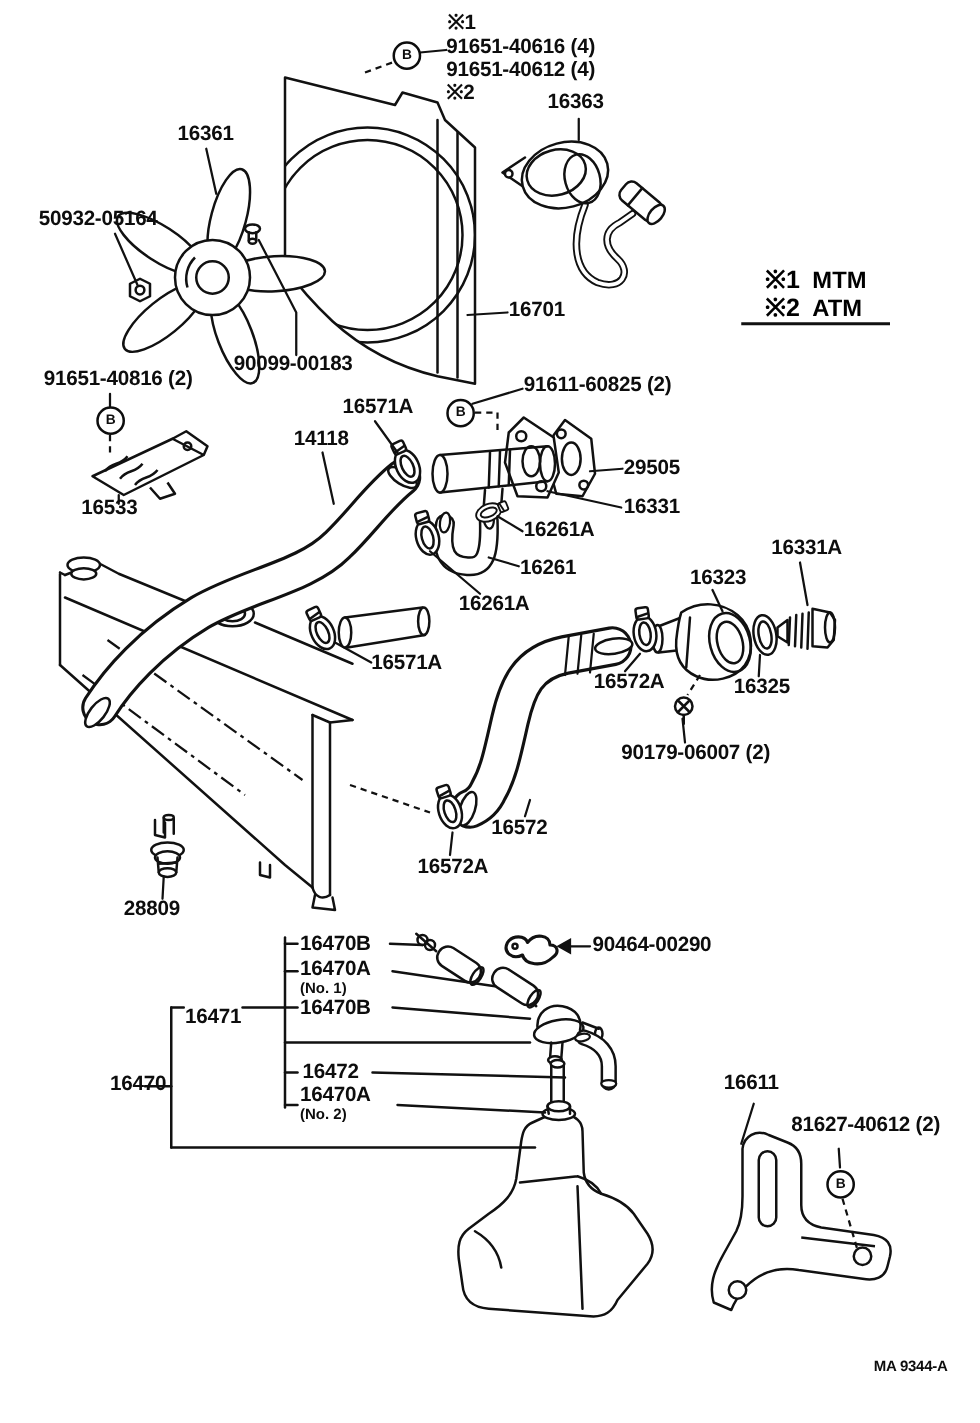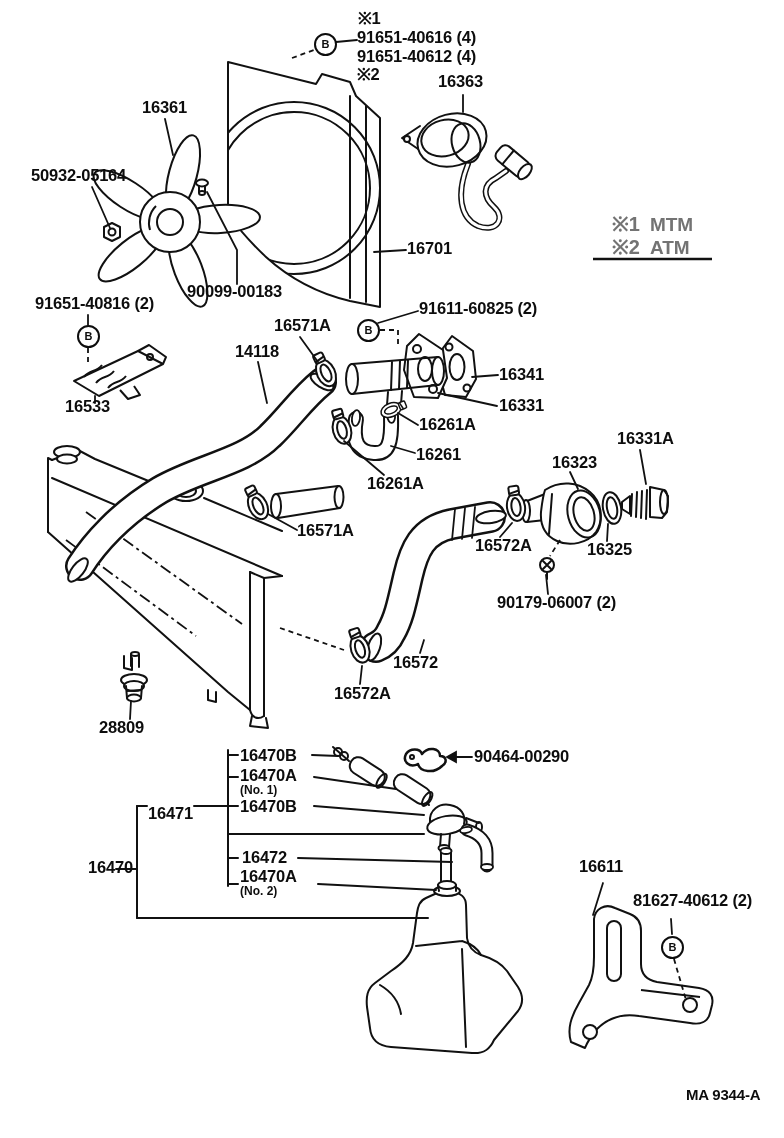--- a/index.html
+++ b/index.html
@@ -2,24 +2,24 @@
 <html><head>
 <meta charset="utf-8">
 <style>
   html,body{margin:0;padding:0;background:#fff;}
   #stage{position:relative;width:784px;height:1138px;background:#ffffff;overflow:hidden;
          font-family:"Liberation Sans",sans-serif;}
   #art{position:absolute;left:0;top:0;}
   .lbl{position:absolute;font:700 16.5px/1.05 "Liberation Sans",sans-serif;color:#0d0d0d;
        letter-spacing:-0.2px;white-space:nowrap;}
   .lbl.sm{font-size:12px;letter-spacing:0;}
-  .lbl.code{font-size:15px;}
+  .lbl.code{font-size:12px;margin-left:13px;}
   .bsym{position:absolute;width:19px;height:19px;border:2.5px solid #0d0d0d;border-radius:50%;
         font:700 11px/19px "Liberation Sans",sans-serif;text-align:center;color:#0d0d0d;background:#fff;}
-  .legend{position:absolute;left:612px;top:213px;color:#737373;}
+  .legend{position:absolute;left:612px;top:213px;color:#000000;}
   .legend .row{font:700 20px/22px "Liberation Sans",sans-serif;white-space:nowrap;}
   .legend .val{margin-left:10px;font-size:19px;}
 </style>
 </head>
 <body>
 
 <div id="stage">
 
 <svg id="art" width="784" height="1138" viewBox="0 0 784 1138">
   <defs>
@@ -315,21 +315,21 @@
 <div class="lbl" style="left:438px;top:73px">16363</div>
 <div class="lbl" style="left:142px;top:99px">16361</div>
 <div class="lbl" style="left:31px;top:167px">50932-05164</div>
 <div class="lbl" style="left:187px;top:283px">90099-00183</div>
 <div class="lbl" style="left:35px;top:295px">91651-40816 (2)</div>
 <div class="lbl" style="left:65px;top:398px">16533</div>
 <div class="lbl" style="left:407px;top:240px">16701</div>
 <div class="lbl" style="left:419px;top:300px">91611-60825 (2)</div>
 <div class="lbl" style="left:274px;top:317px">16571A</div>
 <div class="lbl" style="left:235px;top:343px">14118</div>
-<div class="lbl" style="left:499px;top:366px">16341</div>
+<div class="lbl" style="left:499px;top:366px">29505</div>
 <div class="lbl" style="left:499px;top:397px">16331</div>
 <div class="lbl" style="left:419px;top:416px">16261A</div>
 <div class="lbl" style="left:416px;top:446px">16261</div>
 <div class="lbl" style="left:367px;top:475px">16261A</div>
 <div class="lbl" style="left:617px;top:430px">16331A</div>
 <div class="lbl" style="left:552px;top:454px">16323</div>
 <div class="lbl" style="left:475px;top:537px">16572A</div>
 <div class="lbl" style="left:587px;top:541px">16325</div>
 <div class="lbl" style="left:497px;top:594px">90179-06007 (2)</div>
 <div class="lbl" style="left:297px;top:522px">16571A</div>

